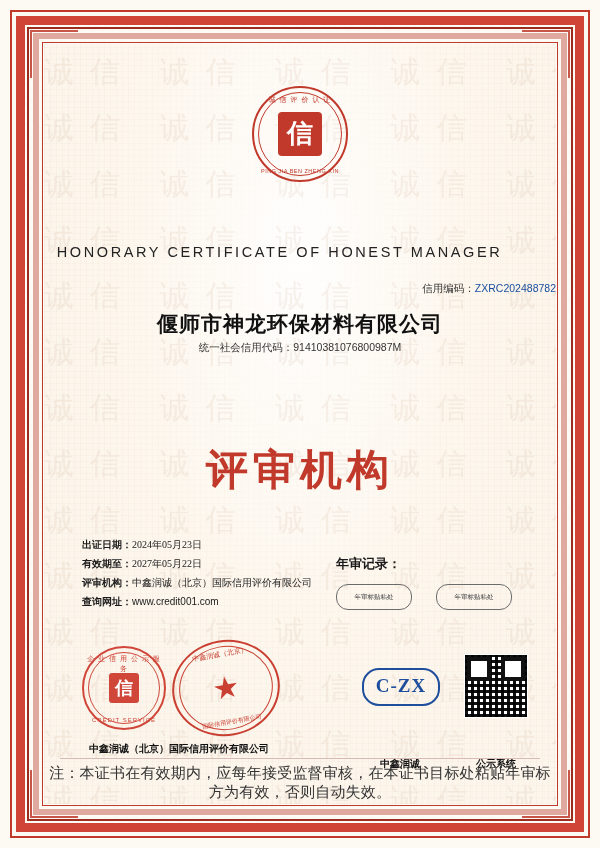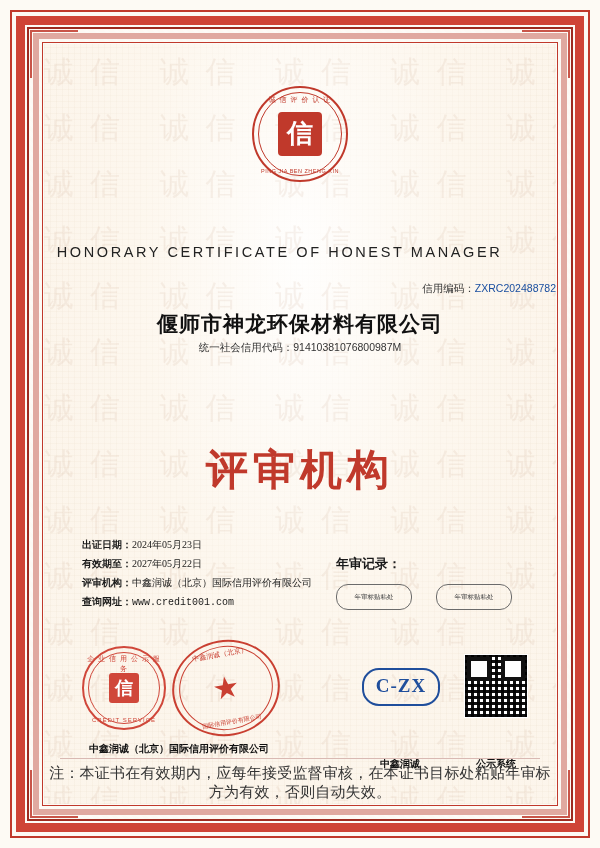--- a/index.html
+++ b/index.html
@@ -210,21 +210,21 @@
     position: absolute;
     top: 491px;
     left: 38px;
     font-size: 10px;
     color: #1a1a1a;
     line-height: 19px;
   }
   .details .row { white-space: nowrap; }
   .details .lbl { font-weight: bold; }
   .details .val { font-family: "Liberation Serif", serif; }
-  .url { font-family: Liberation Mono, monospace; }
+  .url { font-family: Liberation Sans, sans-serif; }
 
   .annual {
     position: absolute;
     top: 511px;
     left: 292px;
     font-size: 13px;
     font-weight: bold;
     color: #1a1a1a;
   }
   .stamp-box {

